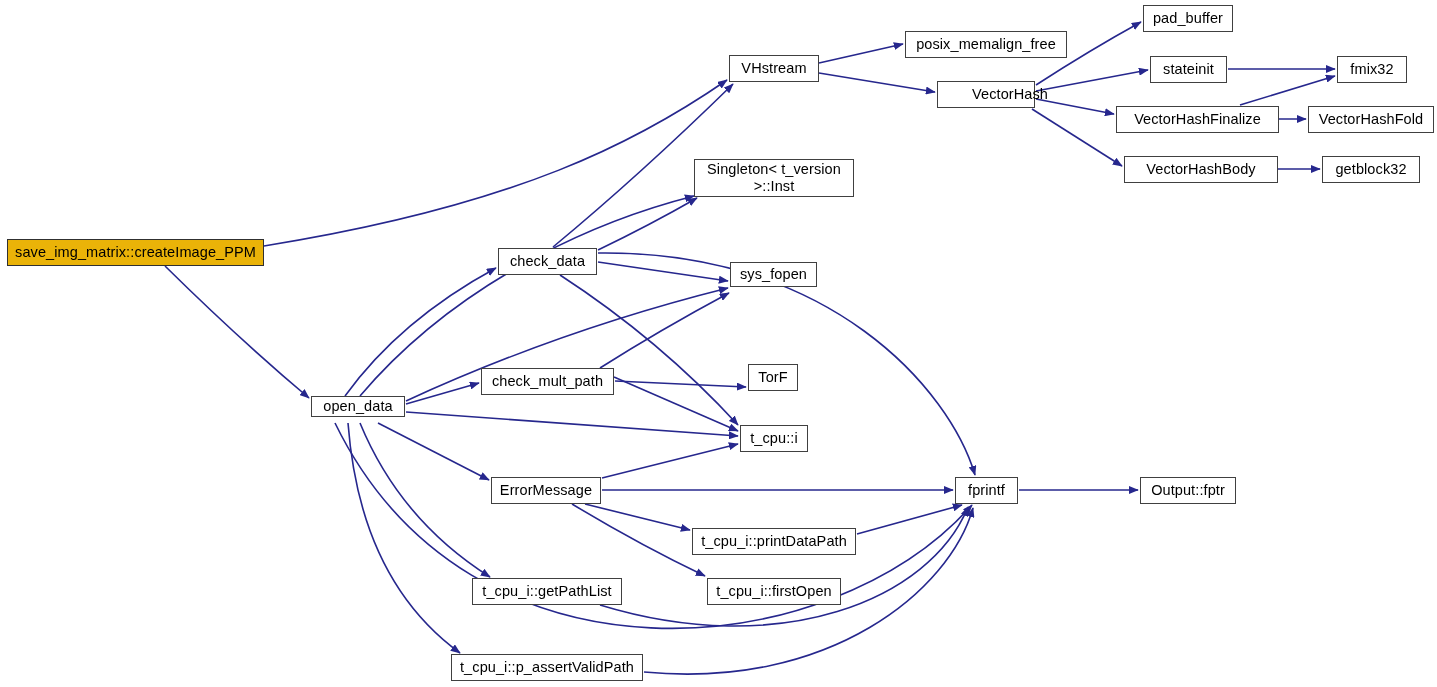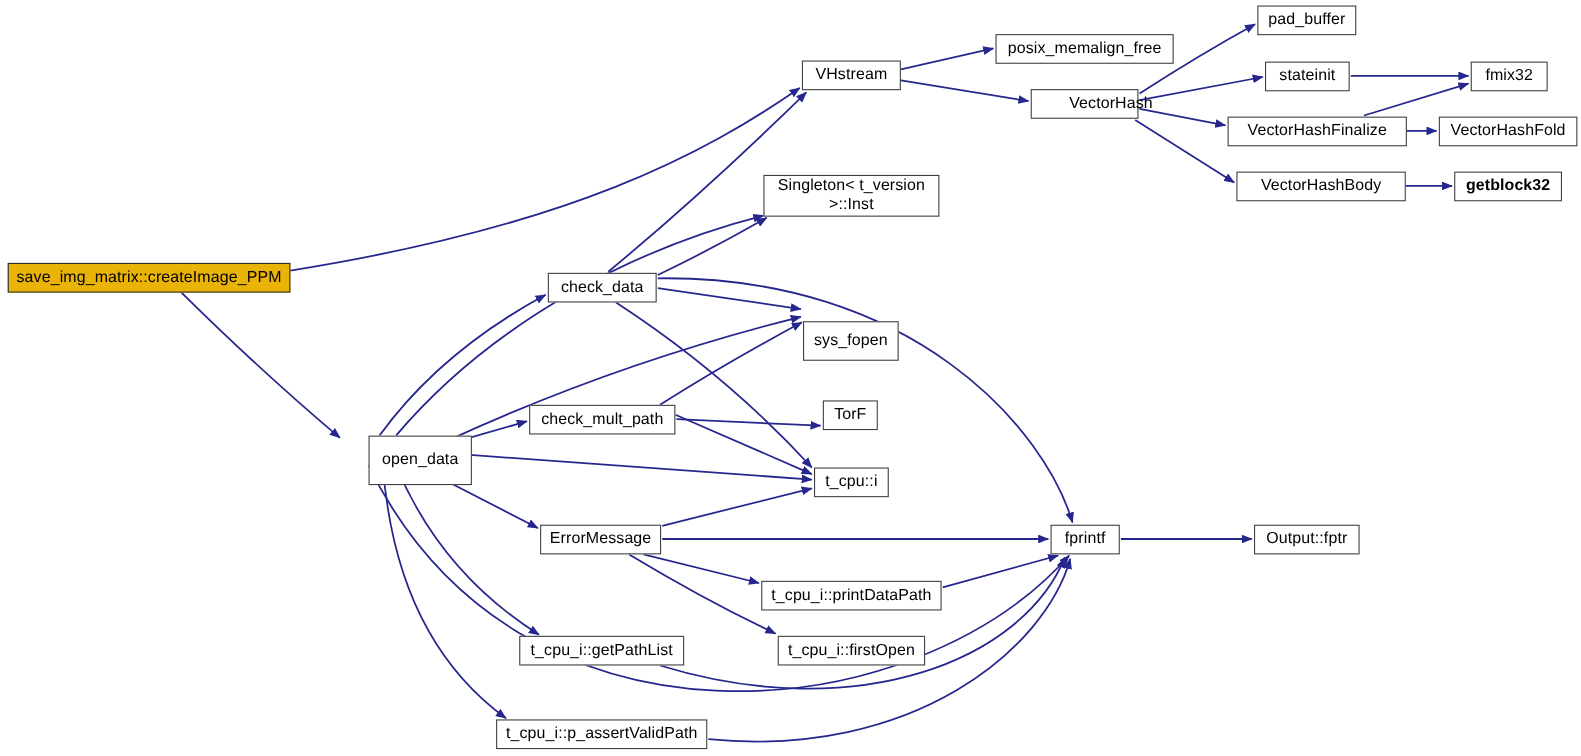--- a/index.html
+++ b/index.html
@@ -103,28 +103,28 @@
       <div class="gnode root" style="left: 7px; top: 239px; width: 257px; height: 27px;">save_img_matrix::createImage_PPM</div>
       <div class="gnode" style="left: 729px; top: 55px; width: 90px; height: 27px;">VHstream</div>
       <div class="gnode" style="left: 905px; top: 31px; width: 162px; height: 27px;">posix_memalign_free</div>
       <div class="gnode" style="left: 937px; top: 81px; width: 98px; height: 27px; padding-left: 48px;">VectorHash</div>
       <div class="gnode" style="left: 1143px; top: 5px; width: 90px; height: 27px;">pad_buffer</div>
       <div class="gnode" style="left: 1150px; top: 56px; width: 77px; height: 27px;">stateinit</div>
       <div class="gnode" style="left: 1116px; top: 106px; width: 163px; height: 27px;">VectorHashFinalize</div>
       <div class="gnode" style="left: 1124px; top: 156px; width: 154px; height: 27px;">VectorHashBody</div>
       <div class="gnode" style="left: 1337px; top: 56px; width: 70px; height: 27px;">fmix32</div>
       <div class="gnode" style="left: 1308px; top: 106px; width: 126px; height: 27px;">VectorHashFold</div>
-      <div class="gnode" style="left: 1322px; top: 156px; width: 98px; height: 27px; font-weight: bold;">getblock32</div>
+      <div class="gnode" style="left: 1322px; top: 156px; width: 98px; height: 27px;">getblock32</div>
       <div class="gnode two-line" style="left: 694px; top: 159px; width: 160px; height: 38px;">Singleton&lt; t_version
 &gt;::Inst</div>
       <div class="gnode" style="left: 498px; top: 248px; width: 99px; height: 27px;">check_data</div>
-      <div class="gnode" style="left: 730px; top: 292px; width: 87px; height: 36px;">sys_fopen</div>
+      <div class="gnode" style="left: 730px; top: 262px; width: 87px; height: 25px;">sys_fopen</div>
       <div class="gnode" style="left: 481px; top: 368px; width: 133px; height: 27px;">check_mult_path</div>
       <div class="gnode" style="left: 748px; top: 364px; width: 50px; height: 27px;">TorF</div>
-      <div class="gnode" style="left: 311px; top: 396px; width: 94px; height: 45px; margin-left: 24px;">open_data</div>
+      <div class="gnode" style="left: 311px; top: 396px; width: 94px; height: 21px;">open_data</div>
       <div class="gnode" style="left: 740px; top: 425px; width: 68px; height: 27px;">t_cpu::i</div>
       <div class="gnode" style="left: 491px; top: 477px; width: 110px; height: 27px;">ErrorMessage</div>
       <div class="gnode" style="left: 955px; top: 477px; width: 63px; height: 27px;">fprintf</div>
       <div class="gnode" style="left: 1140px; top: 477px; width: 96px; height: 27px;">Output::fptr</div>
       <div class="gnode" style="left: 692px; top: 528px; width: 164px; height: 27px; text-align: right;">t_cpu_i::printDataPath</div>
       <div class="gnode" style="left: 472px; top: 578px; width: 150px; height: 27px;">t_cpu_i::getPathList</div>
       <div class="gnode" style="left: 707px; top: 578px; width: 134px; height: 27px;">t_cpu_i::firstOpen</div>
       <div class="gnode" style="left: 451px; top: 654px; width: 192px; height: 27px;">t_cpu_i::p_assertValidPath</div>
     </div>
 </div>

